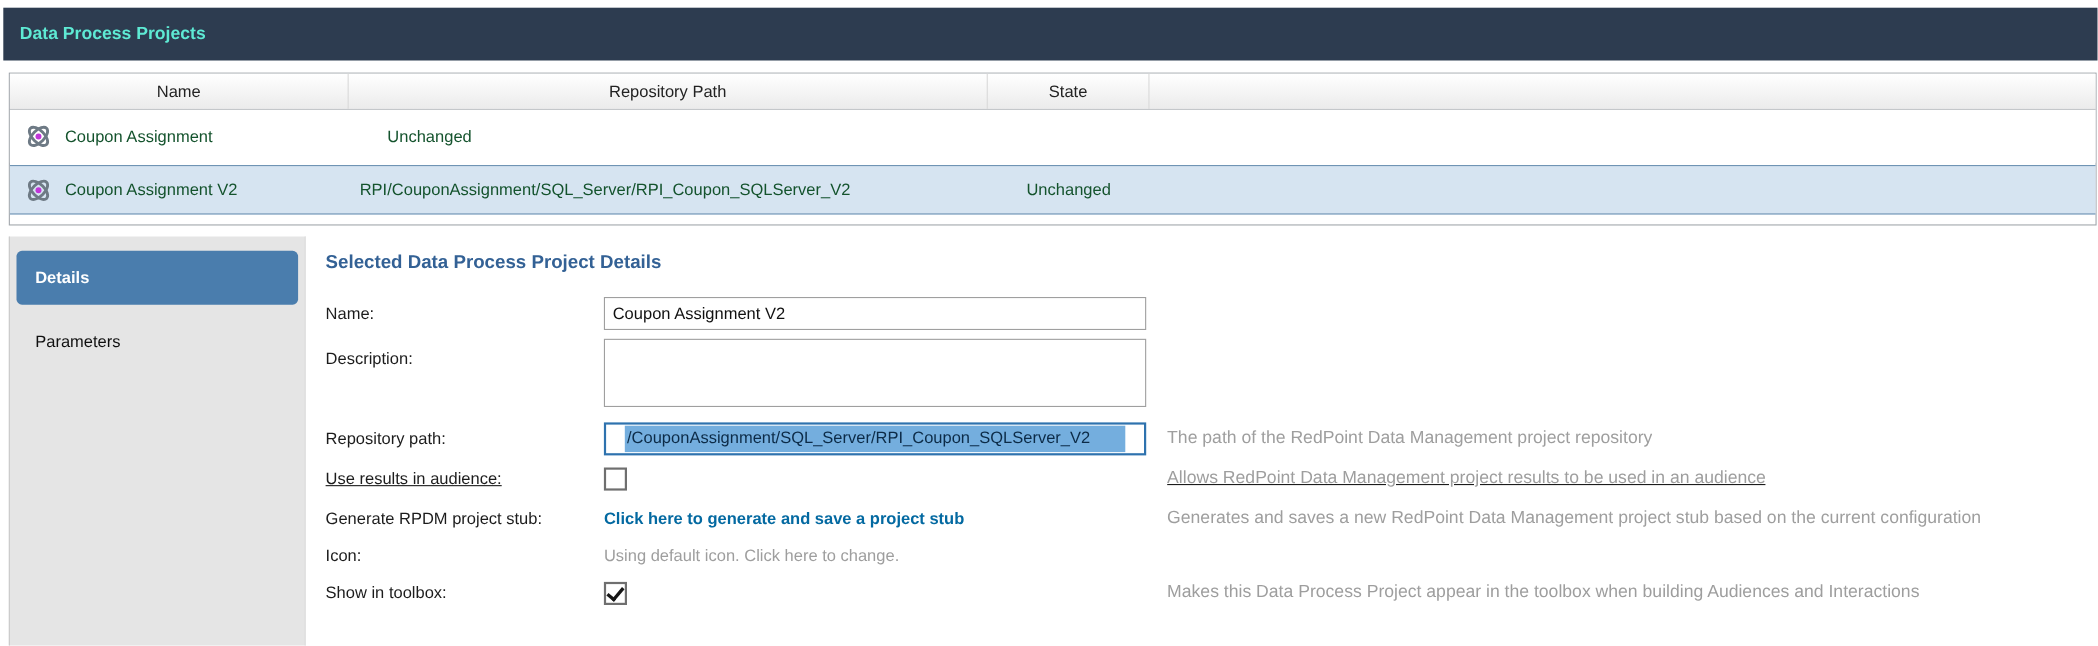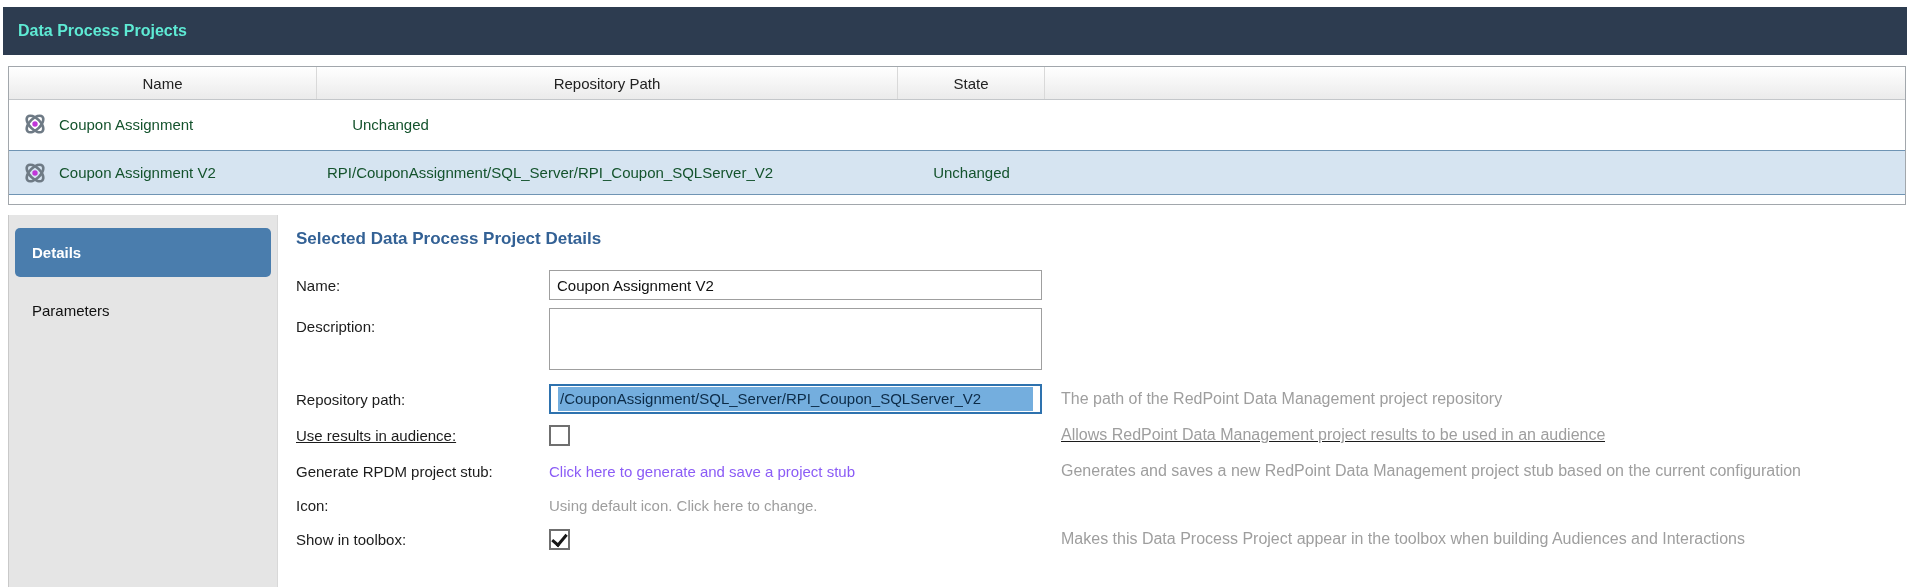--- a/index.html
+++ b/index.html
@@ -82,35 +82,35 @@
     font-family:inherit;font-size:15px;color:#111;padding:0 7px;box-sizing:border-box;
     outline:none;
   }
   .textarea{
     width:493px;height:62px;border:1px solid #9f9f9f;background:#fff;
     font-family:inherit;font-size:15px;color:#111;padding:4px 7px;box-sizing:border-box;
     resize:none;outline:none;
   }
   .repo-input{
     width:493px;height:30px;border:2px solid #2e72ae;background:#fff;
-    display:flex;align-items:center;box-sizing:border-box;overflow:hidden;padding:0 7px;
+    display:flex;align-items:center;box-sizing:border-box;overflow:hidden;padding:0 17px;
   }
   .selection{
     flex:1;background:#74aede;color:#0c2b47;font-size:15px;line-height:24px;
     white-space:nowrap;overflow:hidden;padding:0 2px;
   }
   .cb{
     width:17px;height:17px;border:2px solid #6f6f6f;background:#fff;position:relative;
     box-sizing:content-box;
   }
   .cb.checked::after{
     content:"";position:absolute;left:4px;top:0px;width:6px;height:12px;
     border-right:3px solid #161616;border-bottom:3px solid #161616;transform:rotate(40deg);
   }
-  .action-link{font-size:15px;color:#8b5cf6;white-space:nowrap;}
+  .action-link{font-size:15px;color:#0369a1;white-space:nowrap;font-weight:bold;}
   .muted-link{font-size:15px;color:#9e9e9e;white-space:nowrap;}
 </style>
 </head>
 <body>
 
 <div class="titlebar">
   <span>Data Process Projects</span>
 </div>
 
 <div class="table">

